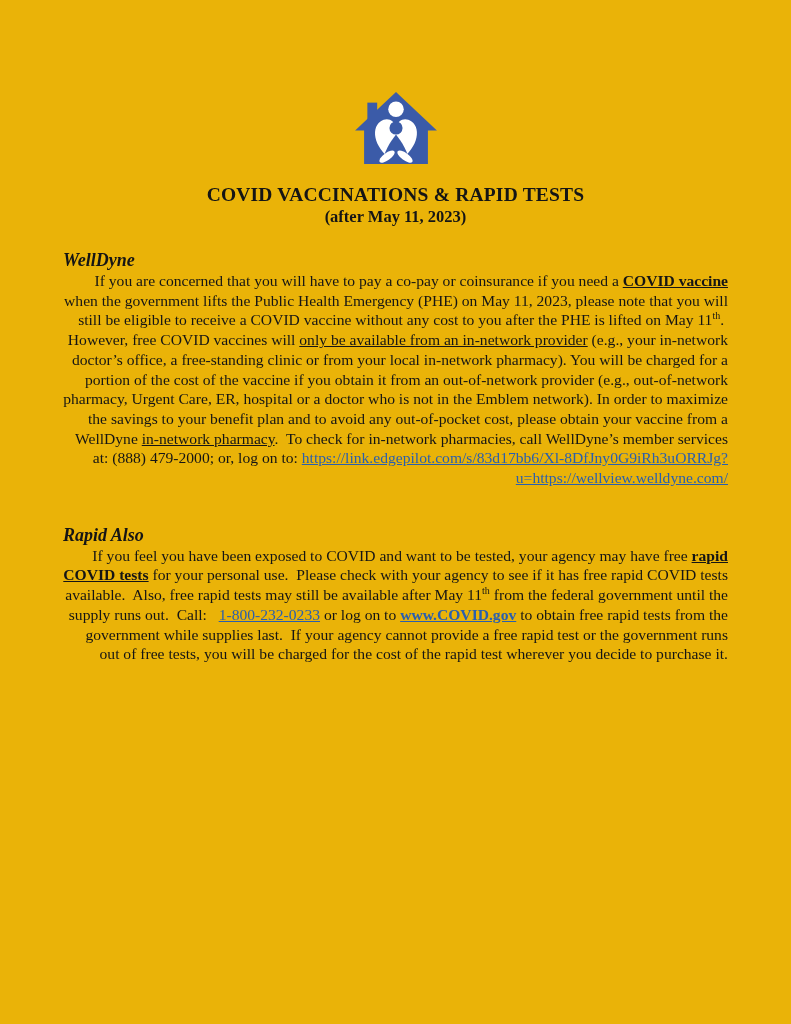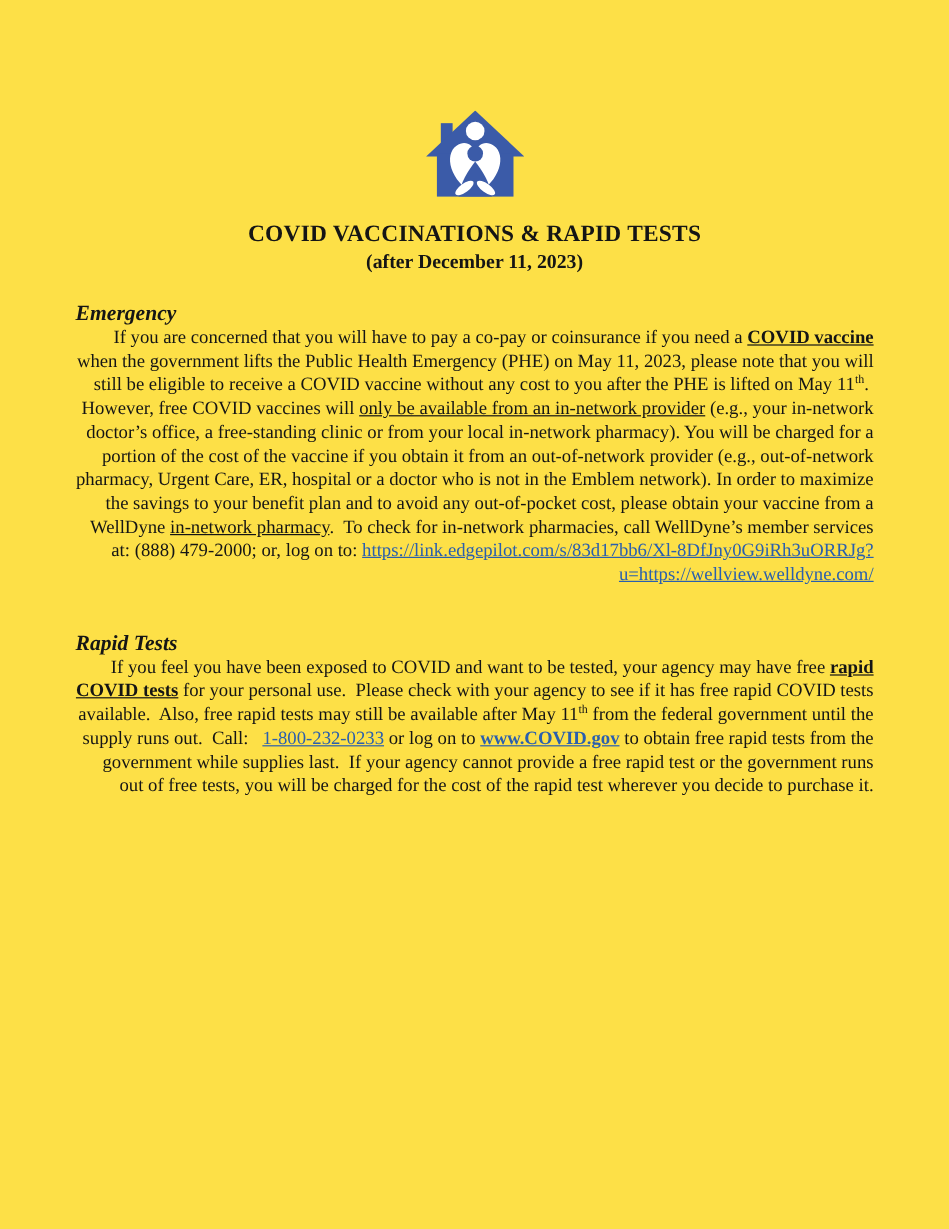--- a/index.html
+++ b/index.html
@@ -2,21 +2,21 @@
 <html><head>
 <meta charset="utf-8">
 <style>
   * { box-sizing: border-box; }
   html, body { margin: 0; padding: 0; background: #ffffff; }
   .page {
     position: relative;
     width: 791px;
     height: 1024px;
     margin: 0 auto;
-    background: #fde047;
+    background: #eab308;
     font-family: "Liberation Serif", serif;
     color: #151515;
     overflow: hidden;
   }
   .content {
     padding: 0 63px;
   }
   .logo-row {
     padding-top: 92px;
     text-align: center;
@@ -79,26 +79,26 @@
 
         <circle cx="50" cy="44" r="8" fill="#3b5ba8"></circle>
         <path d="M50,52 C43,61 35,73 33,88 L67,88 C65,73 57,61 50,52 Z" fill="#3b5ba8"></path>
 
         <ellipse cx="39" cy="79" rx="11" ry="4.5" fill="#ffffff" transform="rotate(-36 39 79)"></ellipse>
         <ellipse cx="61" cy="79" rx="11" ry="4.5" fill="#ffffff" transform="rotate(36 61 79)"></ellipse>
       </svg>
     </div>
 
     <div class="doc-title">COVID VACCINATIONS &amp; RAPID TESTS</div>
-    <div class="doc-subtitle">(after December 11, 2023)</div>
+    <div class="doc-subtitle">(after May 11, 2023)</div>
 
     <div class="section-vaccines">
-      <h2 class="section-heading">Emergency</h2>
+      <h2 class="section-heading">WellDyne</h2>
       <p class="para"><span>If you are concerned that you will have to pay a co-pay or coinsurance if you need a </span><span class="b u">COVID vaccine</span><span> when the government lifts the Public Health Emergency (PHE) on May 11, 2023, please note that you will still be eligible to receive a COVID vaccine without any cost to you after the PHE is lifted on May 11</span><span class="sup">th</span><span>.&nbsp; However, free COVID vaccines will </span><span class="u">only be available from an in-network provider</span><span> (e.g., your in-network doctor’s office, a free-standing clinic or from your local in-network pharmacy). You will be charged for a portion of the cost of the vaccine if you obtain it from an out-of-network provider (e.g., out-of-network pharmacy, Urgent Care, ER, hospital or a doctor who is not in the Emblem network). In order to maximize the savings to your benefit plan and to avoid any out-of-pocket cost, please obtain your vaccine from a WellDyne </span><span class="u">in-network pharmacy</span><span>.&nbsp; To check for in-network pharmacies, call WellDyne’s member services at: (888) 479-2000; or, log on to: </span><a class="link" href="#">https://link.edgepilot.com/s/83d17bb6/Xl-8DfJny0G9iRh3uORRJg?u=https://wellview.welldyne.com/</a></p>
     </div>
 
     <div class="section-rapid">
-      <h2 class="section-heading">Rapid Tests</h2>
+      <h2 class="section-heading">Rapid Also</h2>
       <p class="para"><span>If you feel you have been exposed to COVID and want to be tested, your agency may have free </span><span class="b u">rapid COVID tests</span><span> for your personal use.&nbsp; Please check with your agency to see if it has free rapid COVID tests available.&nbsp; Also, free rapid tests may still be available after May 11</span><span class="sup">th</span><span> from the federal government until the supply runs out.&nbsp; Call:&nbsp;&nbsp; </span><a class="link" href="#">1-800-232-0233</a><span> or log on to </span><a class="b link" href="#">www.COVID.gov</a><span> to obtain free rapid tests from the government while supplies last.&nbsp; If your agency cannot provide a free rapid test or the government runs out of free tests, you will be charged for the cost of the rapid test wherever you decide to purchase it.</span></p>
     </div>
 
   </div>
 </div>
 
 </body></html>

